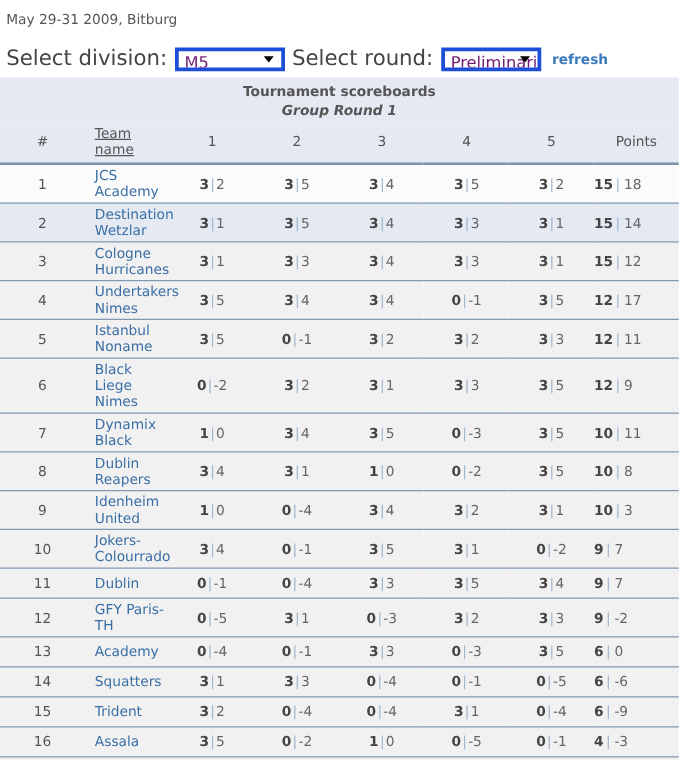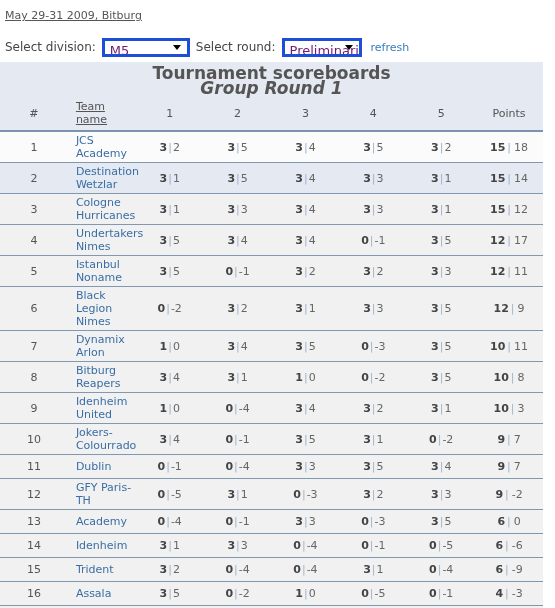--- a/index.html
+++ b/index.html
@@ -18,31 +18,30 @@
   .page {
     position: relative;
     width: 555px;
     height: 608px;
   }
   .event-date {
     padding: 9px 0 0 5px;
     font-size: 11px;
     color: #555555;
     line-height: 14px;
-    text-decoration: underline;
   }
   .controls {
     display: flex;
     align-items: center;
     padding: 13px 0 0 5px;
     height: 22px;
     box-sizing: content-box;
   }
   .control-label {
-    font-size: 12px;
+    font-size: 17px;
     color: #444444;
     white-space: nowrap;
   }
   .select-box {
     position: relative;
     display: inline-block;
     background: #ffffff;
     border: 3px solid #1d4ed8;
     height: 19px;
     line-height: 19px;
@@ -66,33 +65,34 @@
     border-left: 4px solid transparent;
     border-right: 4px solid transparent;
     border-top: 5px solid #000000;
   }
   .refresh-link {
     color: #3a7bbf;
     font-size: 11px;
     margin-left: 3px;
     cursor: pointer;
     text-decoration: none;
+    font-weight: bold;
   }
   table.board {
     width: 543px;
     border-collapse: collapse;
     margin-top: 4px;
     table-layout: fixed;
   }
   td, th { padding: 0; }
   .title-cell {
     background: #e4e9f2;
     text-align: center;
     font-weight: bold;
-    font-size: 17px;
+    font-size: 11px;
     color: #555555;
     padding: 4px 0 1px 0;
     line-height: 15px;
   }
   .title-cell .line2 { display: block; font-style: italic; }
   thead tr.colheads th {
     background: #e4e9f2;
     color: #555555;
     font-weight: normal;
     font-size: 11px;
@@ -144,21 +144,21 @@
     color: #444444;
   }
   td.game .sep {
     color: #9fb4cd;
     padding: 0 1px;
   }
   td.game .d {
     color: #666666;
   }
   td.points {
-    text-align: center;
+    text-align: left;
     white-space: nowrap;
   }
   td.points .p {
     font-weight: bold;
     color: #444444;
   }
   td.points .sep {
     color: #9fb4cd;
     padding: 0 3px 0 2px;
   }
@@ -252,41 +252,41 @@
           <td class="team"><a>Istanbul Noname</a></td>
           <td class="game"><span class="w">3</span><span class="sep">|</span><span class="d">5</span></td>
           <td class="game"><span class="w">0</span><span class="sep">|</span><span class="d">-1</span></td>
           <td class="game"><span class="w">3</span><span class="sep">|</span><span class="d">2</span></td>
           <td class="game"><span class="w">3</span><span class="sep">|</span><span class="d">2</span></td>
           <td class="game"><span class="w">3</span><span class="sep">|</span><span class="d">3</span></td>
           <td class="points"><span class="p">12</span><span class="sep">|</span><span class="diff">11</span></td>
         </tr>
         <tr>
           <td class="rank">6</td>
-          <td class="team"><a>Black Legion Nimes</a></td>
+          <td class="team"><a>Black Liege Nimes</a></td>
           <td class="game"><span class="w">0</span><span class="sep">|</span><span class="d">-2</span></td>
           <td class="game"><span class="w">3</span><span class="sep">|</span><span class="d">2</span></td>
           <td class="game"><span class="w">3</span><span class="sep">|</span><span class="d">1</span></td>
           <td class="game"><span class="w">3</span><span class="sep">|</span><span class="d">3</span></td>
           <td class="game"><span class="w">3</span><span class="sep">|</span><span class="d">5</span></td>
           <td class="points"><span class="p">12</span><span class="sep">|</span><span class="diff">9</span></td>
         </tr>
         <tr>
           <td class="rank">7</td>
-          <td class="team"><a>Dynamix Arlon</a></td>
+          <td class="team"><a>Dynamix Black</a></td>
           <td class="game"><span class="w">1</span><span class="sep">|</span><span class="d">0</span></td>
           <td class="game"><span class="w">3</span><span class="sep">|</span><span class="d">4</span></td>
           <td class="game"><span class="w">3</span><span class="sep">|</span><span class="d">5</span></td>
           <td class="game"><span class="w">0</span><span class="sep">|</span><span class="d">-3</span></td>
           <td class="game"><span class="w">3</span><span class="sep">|</span><span class="d">5</span></td>
           <td class="points"><span class="p">10</span><span class="sep">|</span><span class="diff">11</span></td>
         </tr>
         <tr>
           <td class="rank">8</td>
-          <td class="team"><a>Bitburg Reapers</a></td>
+          <td class="team"><a>Dublin Reapers</a></td>
           <td class="game"><span class="w">3</span><span class="sep">|</span><span class="d">4</span></td>
           <td class="game"><span class="w">3</span><span class="sep">|</span><span class="d">1</span></td>
           <td class="game"><span class="w">1</span><span class="sep">|</span><span class="d">0</span></td>
           <td class="game"><span class="w">0</span><span class="sep">|</span><span class="d">-2</span></td>
           <td class="game"><span class="w">3</span><span class="sep">|</span><span class="d">5</span></td>
           <td class="points"><span class="p">10</span><span class="sep">|</span><span class="diff">8</span></td>
         </tr>
         <tr>
           <td class="rank">9</td>
           <td class="team"><a>Idenheim United</a></td>
@@ -332,21 +332,21 @@
           <td class="team"><a>Academy</a></td>
           <td class="game"><span class="w">0</span><span class="sep">|</span><span class="d">-4</span></td>
           <td class="game"><span class="w">0</span><span class="sep">|</span><span class="d">-1</span></td>
           <td class="game"><span class="w">3</span><span class="sep">|</span><span class="d">3</span></td>
           <td class="game"><span class="w">0</span><span class="sep">|</span><span class="d">-3</span></td>
           <td class="game"><span class="w">3</span><span class="sep">|</span><span class="d">5</span></td>
           <td class="points"><span class="p">6</span><span class="sep">|</span><span class="diff">0</span></td>
         </tr>
         <tr>
           <td class="rank">14</td>
-          <td class="team"><a>Idenheim</a></td>
+          <td class="team"><a>Squatters</a></td>
           <td class="game"><span class="w">3</span><span class="sep">|</span><span class="d">1</span></td>
           <td class="game"><span class="w">3</span><span class="sep">|</span><span class="d">3</span></td>
           <td class="game"><span class="w">0</span><span class="sep">|</span><span class="d">-4</span></td>
           <td class="game"><span class="w">0</span><span class="sep">|</span><span class="d">-1</span></td>
           <td class="game"><span class="w">0</span><span class="sep">|</span><span class="d">-5</span></td>
           <td class="points"><span class="p">6</span><span class="sep">|</span><span class="diff">-6</span></td>
         </tr>
         <tr>
           <td class="rank">15</td>
           <td class="team"><a>Trident</a></td>

